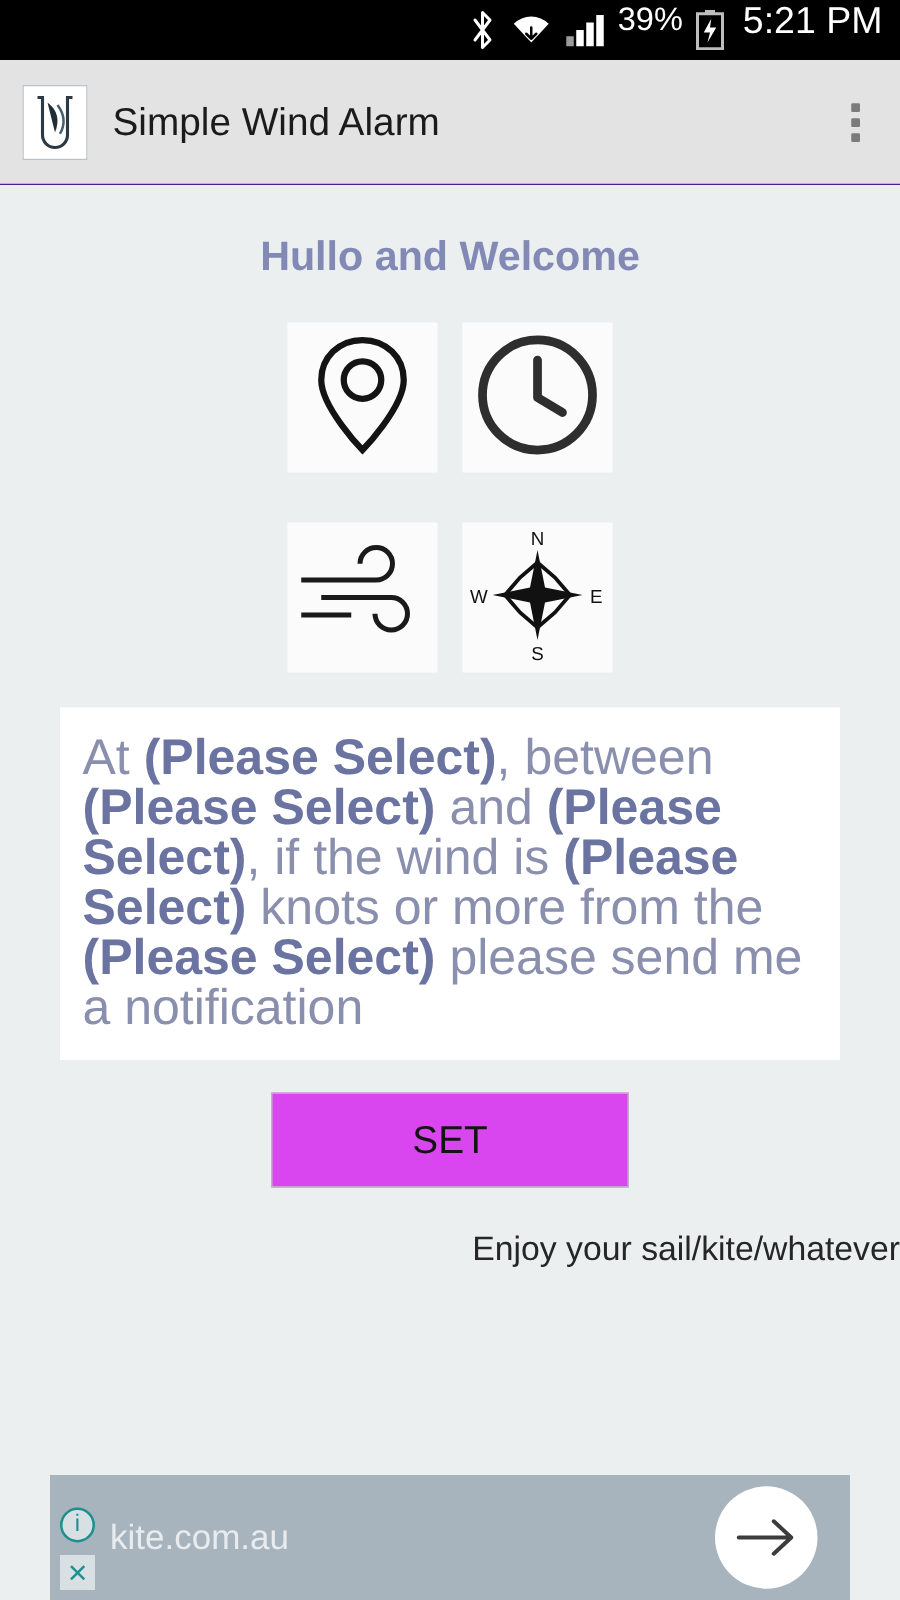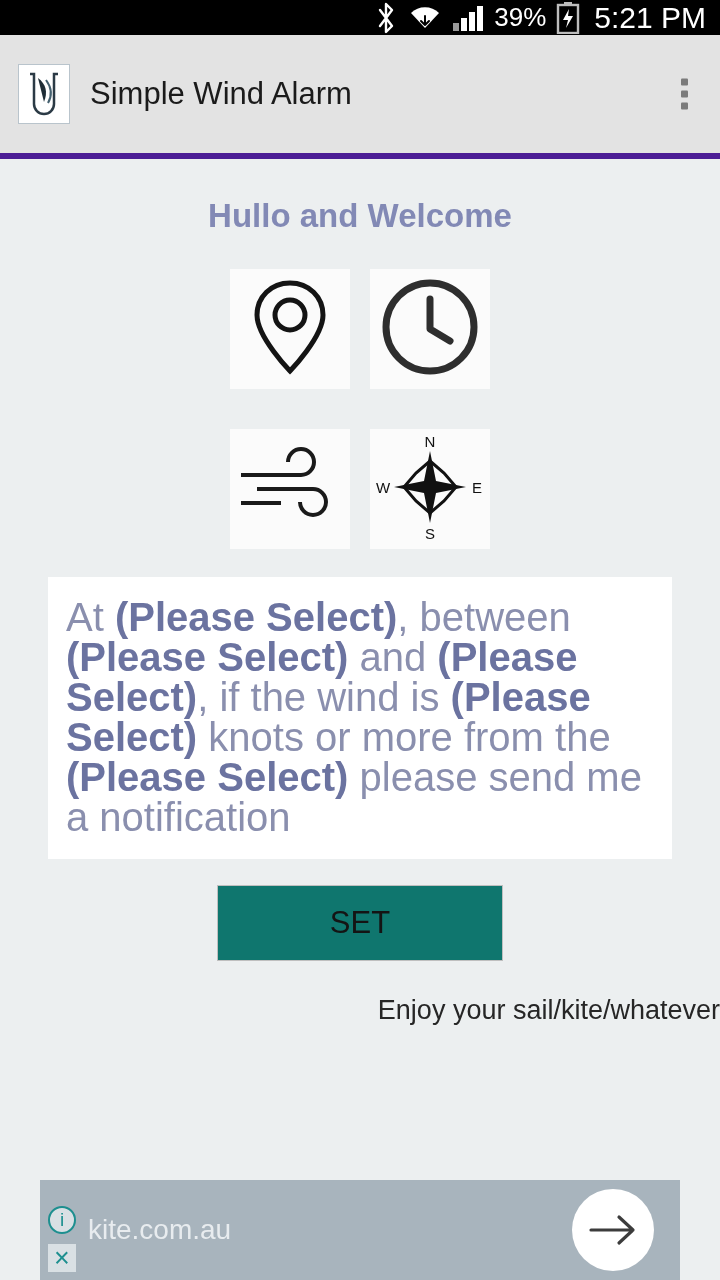--- a/index.html
+++ b/index.html
@@ -5,24 +5,23 @@
   * { box-sizing: border-box; margin: 0; padding: 0; }
   html, body {
     width: 720px; height: 1280px;
     font-family: "Liberation Sans", sans-serif;
     background: #eceff0;
     overflow: hidden;
   }
 
   
   .statusbar {
-    height: 35px;
+    height: 48px;
     background: #000;
     display: flex;
-    align-items: center;
     justify-content: flex-end;
     padding-right: 14px;
     gap: 10px;
     color: #fff;
   }
   .statusbar .icon { display: flex; align-items: center; }
   .batt-pct {
     font-size: 26px;
     color: #fff;
     letter-spacing: 0px;
@@ -30,23 +29,23 @@
   }
   .clock {
     font-size: 30px;
     color: #fff;
     font-weight: 400;
     margin-left: 4px;
   }
 
   
   .appbar {
-    height: 124px;
+    height: 100px;
     background: #e3e3e3;
-    border-bottom: 6px solid #4c1d95;
+    border-bottom: 1px solid #4c1d95;
     display: flex;
     align-items: center;
     padding: 0 18px;
     position: relative;
   }
   .app-logo {
     width: 52px; height: 60px;
     background: #fff;
     border: 1px solid #b9c4cc;
     margin-right: 20px;
@@ -113,21 +112,21 @@
     font-size: 40px;
     line-height: 40px;
     color: #8a8fae;
   }
   .summary b { color: #6b73a0; font-weight: bold; }
 
   
   .set-wrap { display: flex; justify-content: center; margin-top: 26px; }
   .set-btn {
     width: 286px; height: 76px;
-    background: #0f766e;
+    background: #d946ef;
     border: 1px solid #bfbfbf;
     font-size: 31px;
     color: #141414;
     font-family: "Liberation Sans", sans-serif;
   }
   .enjoy {
     text-align: right;
     font-size: 27px;
     color: #262626;
     margin-top: 34px;

